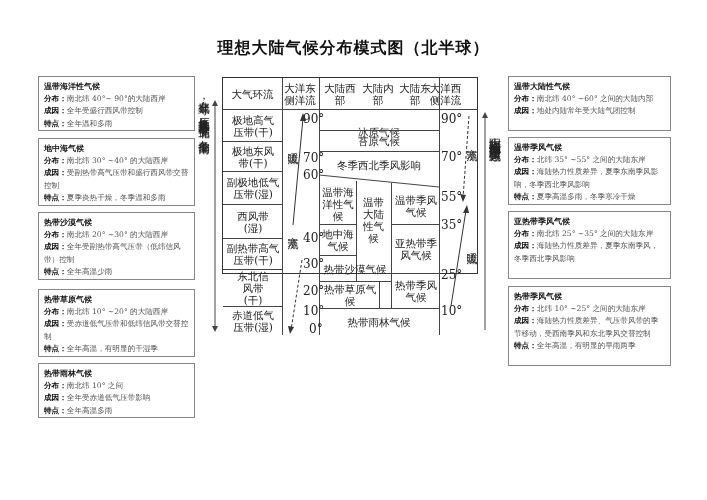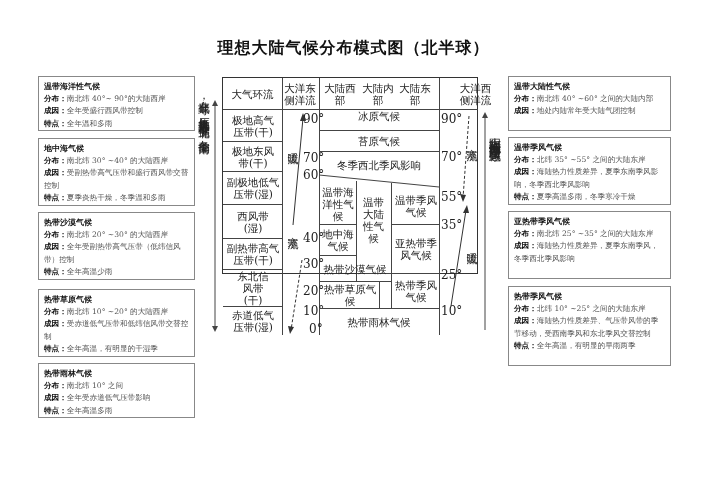--- a/index.html
+++ b/index.html
@@ -98,21 +98,21 @@
     </svg>
 </div>
 
 <div class="diagram">
 
   <div class="cell" style="left:0;top:0;width:59px;height:31px;">大气环流</div>
   <div class="cell" style="left:59px;top:0;width:36px;height:31px;padding:0 2px;">大洋东侧洋流</div>
   <div class="cell" style="left:100px;top:0;width:34px;height:31px;">大陆西部</div>
   <div class="cell" style="left:138px;top:0;width:34px;height:31px;">大陆内部</div>
   <div class="cell" style="left:175px;top:0;width:34px;height:31px;">大陆东部</div>
-  <div class="cell" style="left:234px;top:0;width:37px;height:31px;">大洋西侧洋流</div>
+  <div class="cell" style="left:204px;top:0;width:37px;height:31px;">大洋西侧洋流</div>
 
   <div class="hl" style="left:0;top:31px;width:255px;"></div>
   <div class="vl" style="left:59px;top:0;height:257px;"></div>
   <div class="vl" style="left:96px;top:0;height:257px;"></div>
   <div class="vl" style="left:216px;top:0;height:257px;"></div>
 
   <div class="cell" style="left:4px;top:32px;width:52px;height:31px;">极地高气压带(干)</div>
   <div class="hl" style="left:0;top:63px;width:59px;"></div>
   <div class="cell" style="left:4px;top:64px;width:52px;height:29px;">极地东风带(干)</div>
   <div class="hl" style="left:0;top:93px;width:59px;"></div>
@@ -137,21 +137,21 @@
 
   <div class="vtext" style="left:61px;top:65px;font-size:11px;">暖流</div>
   <div class="vtext" style="left:61px;top:150px;font-size:11px;">寒流</div>
   <svg style="position:absolute;left:60px;top:32px;" width="36" height="225">
     <line x1="10" y1="115" x2="20" y2="8" stroke="#333" stroke-width="1"></line>
     <polygon points="20,3 17,11 23,11" fill="#333"></polygon>
     <line x1="19" y1="150" x2="8" y2="220" stroke="#333" stroke-width="1" stroke-dasharray="3,2"></line>
     <polygon points="7,224 5,216 11,217" fill="#333"></polygon>
   </svg>
 
-  <div class="cell" style="left:96px;top:28px;width:120px;height:20px;">冰原气候</div>
+  <div class="cell" style="left:96px;top:44px;width:120px;height:20px;">冰原气候</div>
   <div class="hl" style="left:96px;top:52px;width:120px;"></div>
   <div class="cell" style="left:96px;top:53px;width:120px;height:20px;">苔原气候</div>
   <div class="hl" style="left:96px;top:73px;width:120px;"></div>
   <div class="cell" style="left:96px;top:74px;width:120px;height:26px;">冬季西北季风影响</div>
   <svg style="position:absolute;left:96px;top:95px;" width="121" height="20">
       <line x1="0" y1="2" x2="120" y2="14" stroke="#444" stroke-width="1"></line>
     </svg>
 
   <div class="vl" style="left:133px;top:103px;height:100px;"></div>
   <div class="vl" style="left:168px;top:105px;height:125px;"></div>

